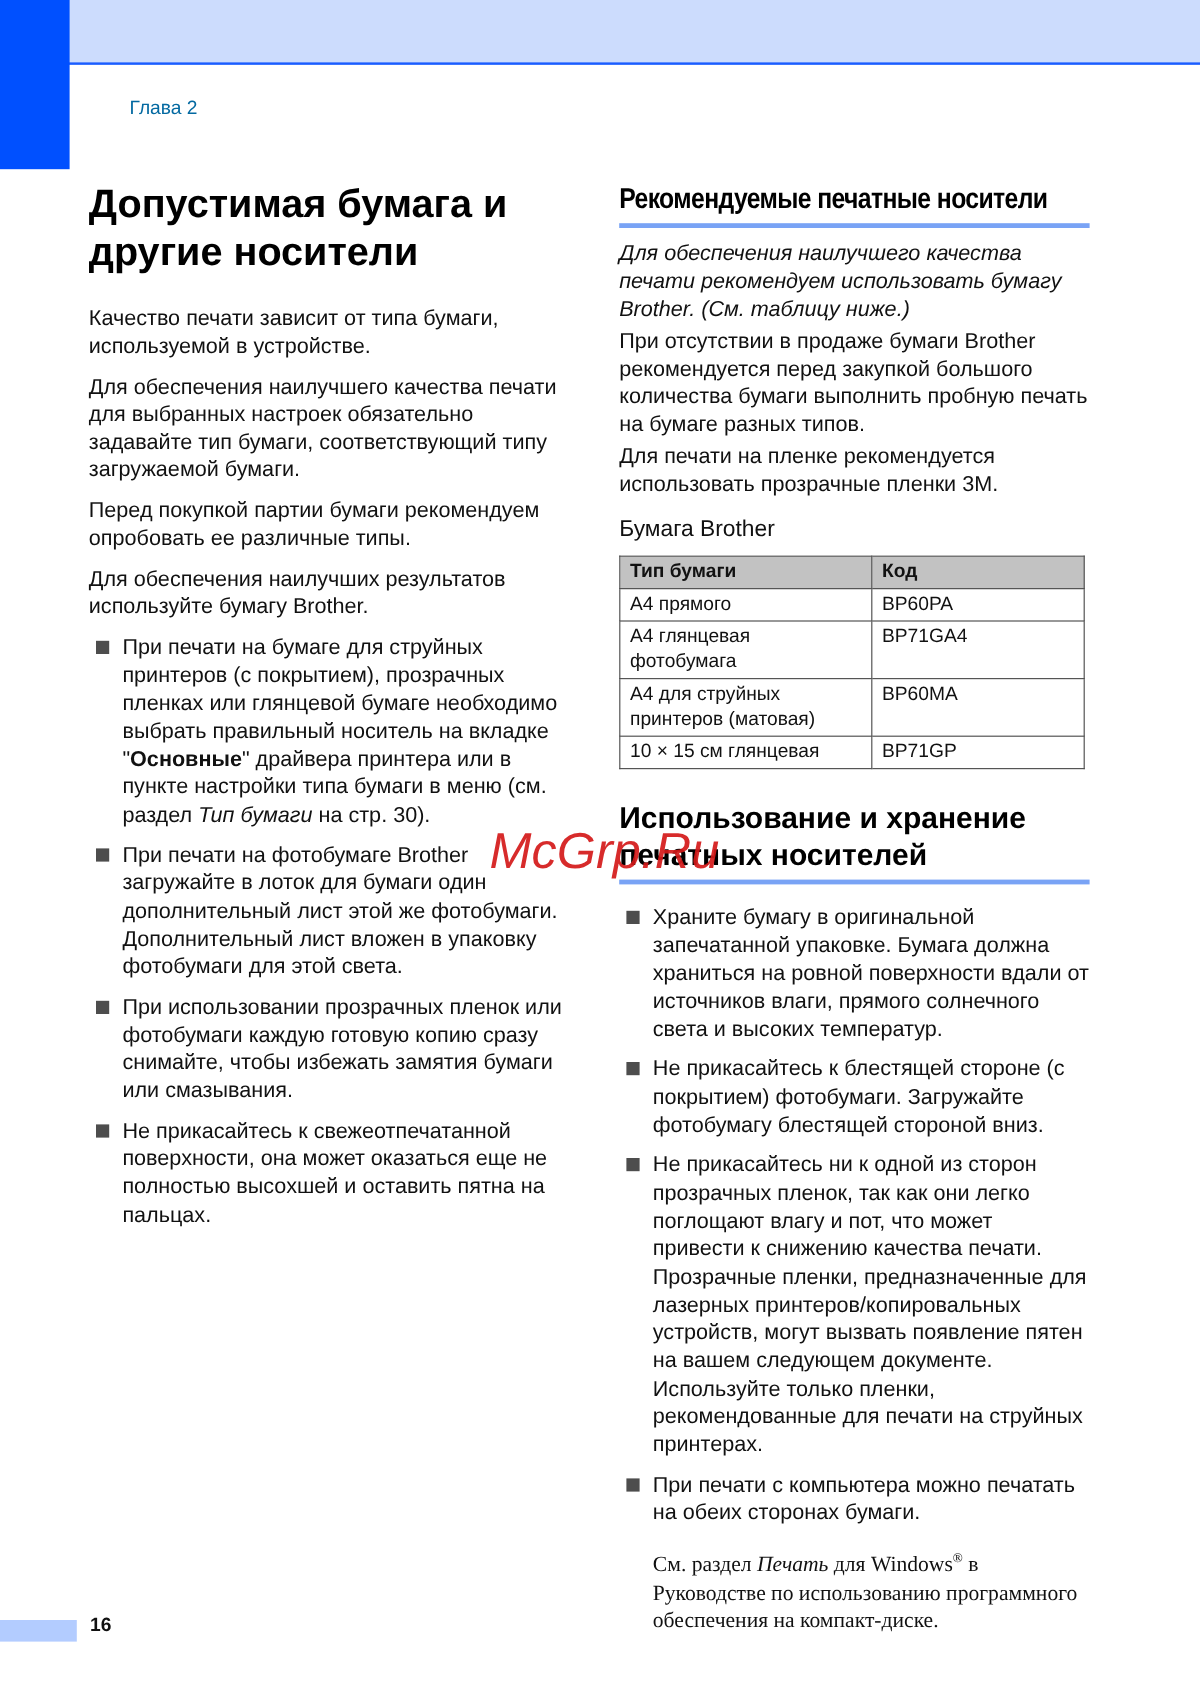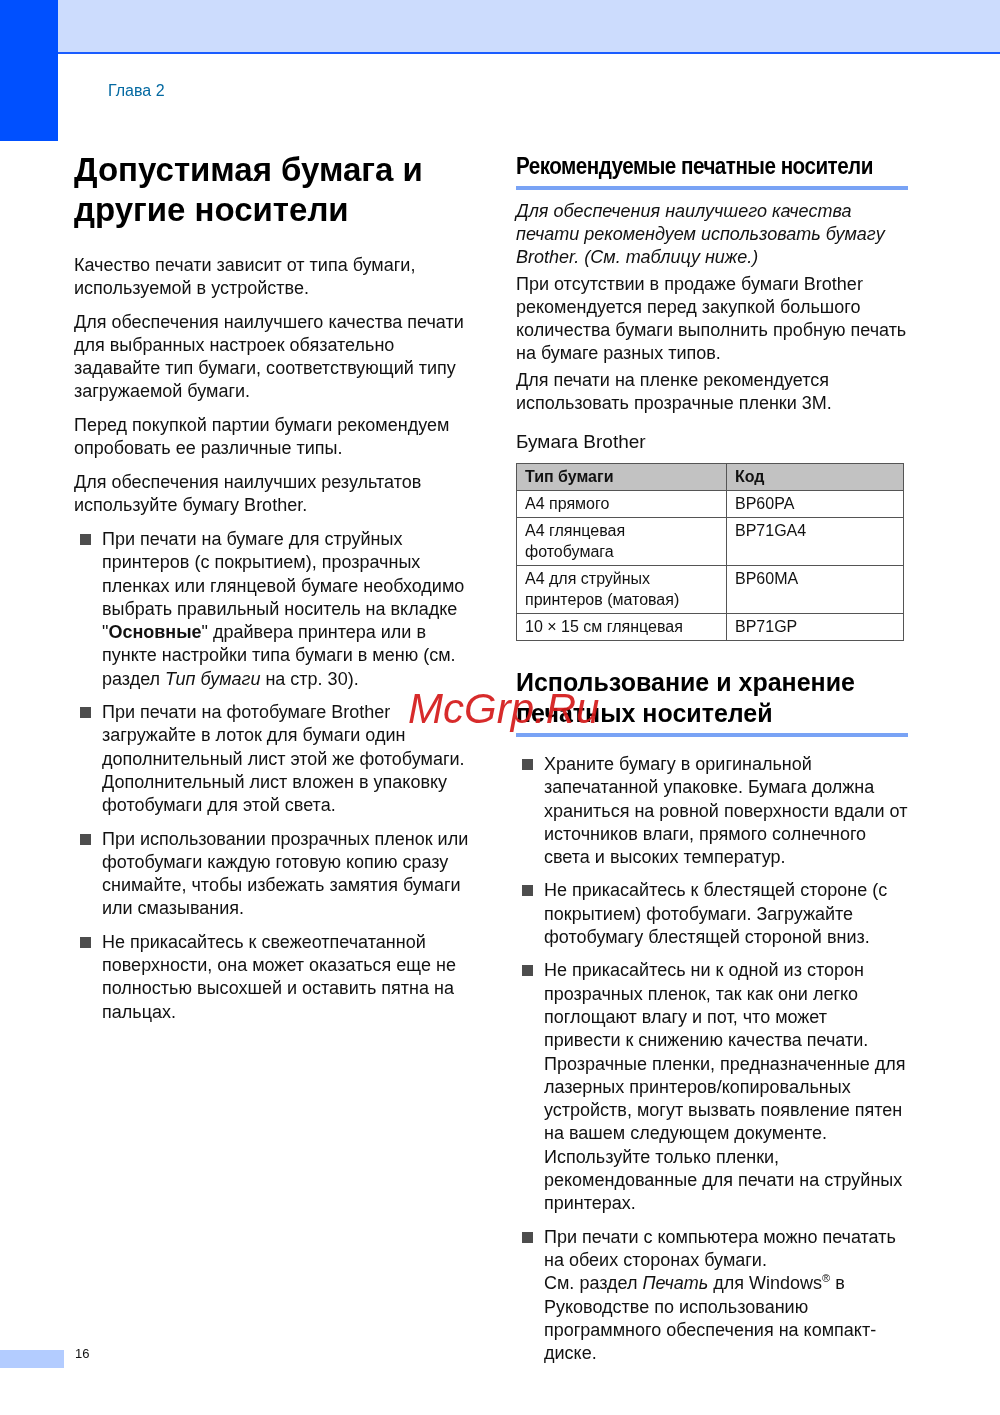--- a/index.html
+++ b/index.html
@@ -18,37 +18,37 @@
 
     h1.page-title { margin: 0; font-size: 33px; line-height: 40px; font-weight: bold; color: #000; }
     p { margin: 0; font-size: 18px; line-height: 23px; }
     .left-p { margin-top: 11px; }
     .left-p.first { margin-top: 24px; }
 
     ul.bullets { list-style: none; margin: 11px 0 0 0; padding: 0; }
     ul.bullets li { position: relative; padding-left: 28px; font-size: 18px; line-height: 23.3px; margin-bottom: 10px; }
     ul.bullets li .sq { position: absolute; left: 6px; top: 6px; width: 11px; height: 11px; background: #4d4d4d; }
     ul.bullets li p { font-size: 18px; line-height: 23.3px; }
-    ul.bullets li p + p { margin-top: 0; }
+    ul.bullets li p + p { margin-top: 20px; font-family: Liberation Serif, serif; }
 
     h2.sec-title { margin: 0; font-size: 24px; line-height: 32px; font-weight: bold; color: #000; font-family: "Liberation Sans", sans-serif; letter-spacing: -0.6px; transform: scaleX(0.86); transform-origin: left; white-space: nowrap; }
     .rule { height: 4px; background: #79a3f5; margin-top: 4px; }
     .right-p { margin-top: 4px; }
     .right-p.first { margin-top: 10px; font-style: italic; }
     h3.sub-title { margin: 14px 0 0 0; font-size: 19px; line-height: 26px; font-weight: normal; }
 
     table.paper { margin-top: 8px; width: 388px; border-collapse: collapse; font-size: 16px; line-height: 21px; }
     table.paper th, table.paper td { border: 1px solid #555; padding: 2px 8px 3px 8px; text-align: left; vertical-align: top; }
     table.paper th { background: #c2c2c2; font-weight: bold; }
     table.paper td:first-child, table.paper th:first-child { width: 193px; }
 
     h2.big-sec { margin: 26px 0 0 0; font-size: 25px; line-height: 31px; font-weight: bold; color: #000; }
 
     .footer-bar { position: absolute; left: 0; top: 1350px; width: 64px; height: 18px; background: #b3ccff; }
-    .page-num { position: absolute; left: 75px; top: 1346px; font-size: 13px; font-weight: normal; }
+    .page-num { position: absolute; left: 75px; top: 1346px; font-size: 16px; font-weight: bold; }
 
     .watermark { position: absolute; left: 408px; top: 684px; font-size: 42px; line-height: 50px; color: #d41a1a; font-style: italic; font-family: "Liberation Sans", sans-serif; opacity: 0.92; letter-spacing: 0px; }
     b { font-weight: bold; }
     i { font-style: italic; }
     sup { font-size: 11px; line-height: 0; }
   </style>
 </head>
 <body>
 
 <div class="top-band"></div>

